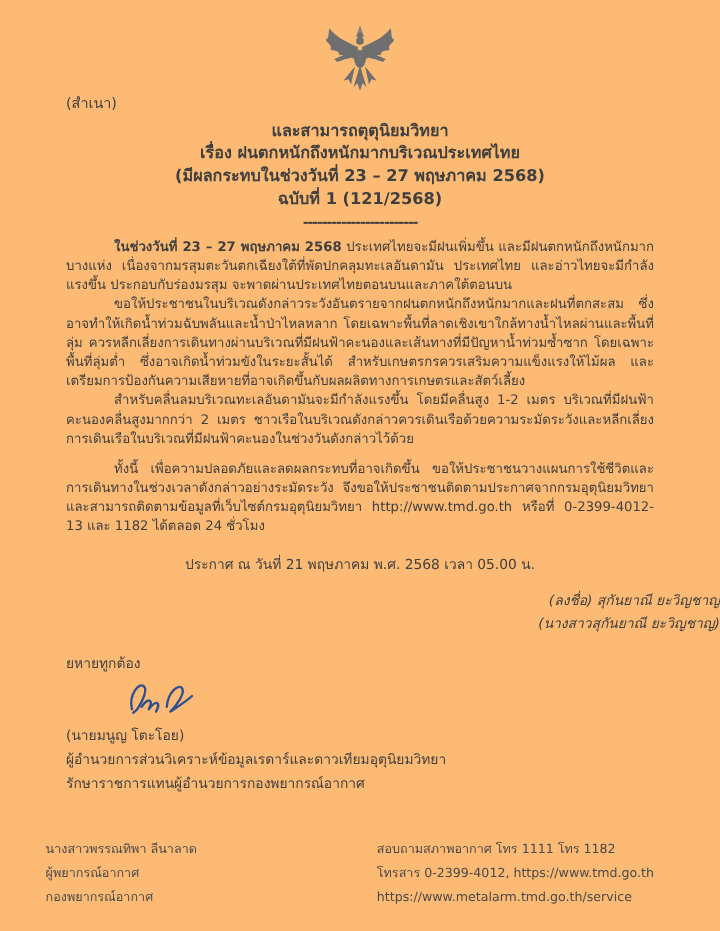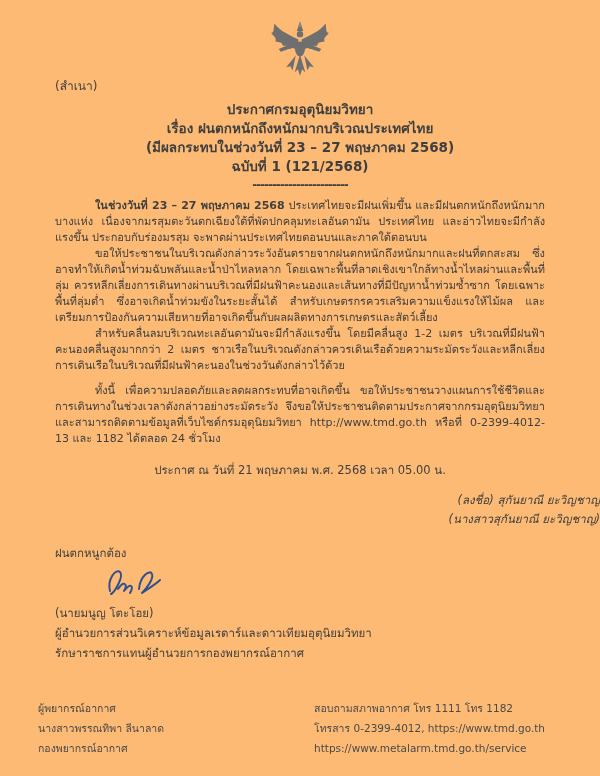--- a/index.html
+++ b/index.html
@@ -101,21 +101,21 @@
           <ellipse cx="60" cy="52" rx="9" ry="14"></ellipse>
           <path d="M52 64 L34 86 L42 84 L46 92 Z"></path>
           <path d="M68 64 L86 86 L78 84 L74 92 Z"></path>
           <path d="M60 62 L50 96 L56 90 L60 102 L64 90 L70 96 Z"></path>
         </g>
       </svg>
     </span>
   </div>
 
   <div class="title-block">
-    <div>ประกาศกรมอุตุนิยมวิทยา</div>
+    <div>และสามารถตุตุนิยมวิทยา</div>
     <div>เรื่อง ฝนตกหนักถึงหนักมากบริเวณประเทศไทย</div>
     <div>(มีผลกระทบในช่วงวันที่ 23 – 27 พฤษภาคม 2568)</div>
     <div>ฉบับที่ 1 (121/2568)</div>
     <div class="divider">------------------------</div>
   </div>
 
   <div class="body-text">
     <p><b>ในช่วงวันที่ 23 – 27 พฤษภาคม 2568</b><span> ประเทศไทยจะมีฝนเพิ่มขึ้น และมีฝนตกหนักถึงหนักมากบางแห่ง เนื่องจากมรสุมตะวันตกเฉียงใต้ที่พัดปกคลุมทะเลอันดามัน ประเทศไทย และอ่าวไทยจะมีกำลังแรงขึ้น ประกอบกับร่องมรสุม จะพาดผ่านประเทศไทยตอนบนและภาคใต้ตอนบน</span></p>
     <p>ขอให้ประชาชนในบริเวณดังกล่าวระวังอันตรายจากฝนตกหนักถึงหนักมากและฝนที่ตกสะสม ซึ่งอาจทำให้เกิดน้ำท่วมฉับพลันและน้ำป่าไหลหลาก โดยเฉพาะพื้นที่ลาดเชิงเขาใกล้ทางน้ำไหลผ่านและพื้นที่ลุ่ม ควรหลีกเลี่ยงการเดินทางผ่านบริเวณที่มีฝนฟ้าคะนองและเส้นทางที่มีปัญหาน้ำท่วมซ้ำซาก โดยเฉพาะพื้นที่ลุ่มต่ำ ซึ่งอาจเกิดน้ำท่วมขังในระยะสั้นได้ สำหรับเกษตรกรควรเสริมความแข็งแรงให้ไม้ผล และเตรียมการป้องกันความเสียหายที่อาจเกิดขึ้นกับผลผลิตทางการเกษตรและสัตว์เลี้ยง</p>
     <p>สำหรับคลื่นลมบริเวณทะเลอันดามันจะมีกำลังแรงขึ้น โดยมีคลื่นสูง 1-2 เมตร บริเวณที่มีฝนฟ้าคะนองคลื่นสูงมากกว่า 2 เมตร ชาวเรือในบริเวณดังกล่าวควรเดินเรือด้วยความระมัดระวังและหลีกเลี่ยงการเดินเรือในบริเวณที่มีฝนฟ้าคะนองในช่วงวันดังกล่าวไว้ด้วย</p>
@@ -125,35 +125,35 @@
   <div class="issued">
     <div>ประกาศ ณ วันที่ 21 พฤษภาคม พ.ศ. 2568 เวลา 05.00 น.</div>
   </div>
 
   <div class="signer">
     <div>(ลงชื่อ) สุกันยาณี ยะวิญชาญ</div>
     <div>(นางสาวสุกันยาณี ยะวิญชาญ)</div>
   </div>
 
   <div class="certify">
-    <div class="label">ฝนตกหนูกต้อง</div>
+    <div class="label">ยหายทูกต้อง</div>
     <div class="hand-sign">
       <svg width="62" height="40" viewBox="0 0 62 40" aria-hidden="true">
         <path d="M7 28 C4 16 13 5 17 9 C21 13 12 29 8 31 M15 26 C21 17 25 21 21 28 C28 19 31 23 27 30 M36 26 C37 13 47 6 49 11 C51 16 43 26 39 30 C45 26 53 21 57 17" stroke="#31508f" stroke-width="2" fill="none" stroke-linecap="round" stroke-linejoin="round"></path>
       </svg>
     </div>
     <div>(นายมนูญ โตะโอย)</div>
     <div>ผู้อำนวยการส่วนวิเคราะห์ข้อมูลเรดาร์และดาวเทียมอุตุนิยมวิทยา</div>
     <div>รักษาราชการแทนผู้อำนวยการกองพยากรณ์อากาศ</div>
   </div>
 
   <div class="footer">
     <div class="footer-left">
+      <div>นางสาวพรรณทิพา ลีนาลาด</div>
       <div>ผู้พยากรณ์อากาศ</div>
-      <div>นางสาวพรรณทิพา ลีนาลาด</div>
       <div>กองพยากรณ์อากาศ</div>
     </div>
     <div class="footer-right">
       <div>สอบถามสภาพอากาศ โทร 1111 โทร 1182</div>
       <div>โทรสาร 0-2399-4012, https://www.tmd.go.th</div>
       <div>https://www.metalarm.tmd.go.th/service</div>
     </div>
   </div>
 
 </div>

